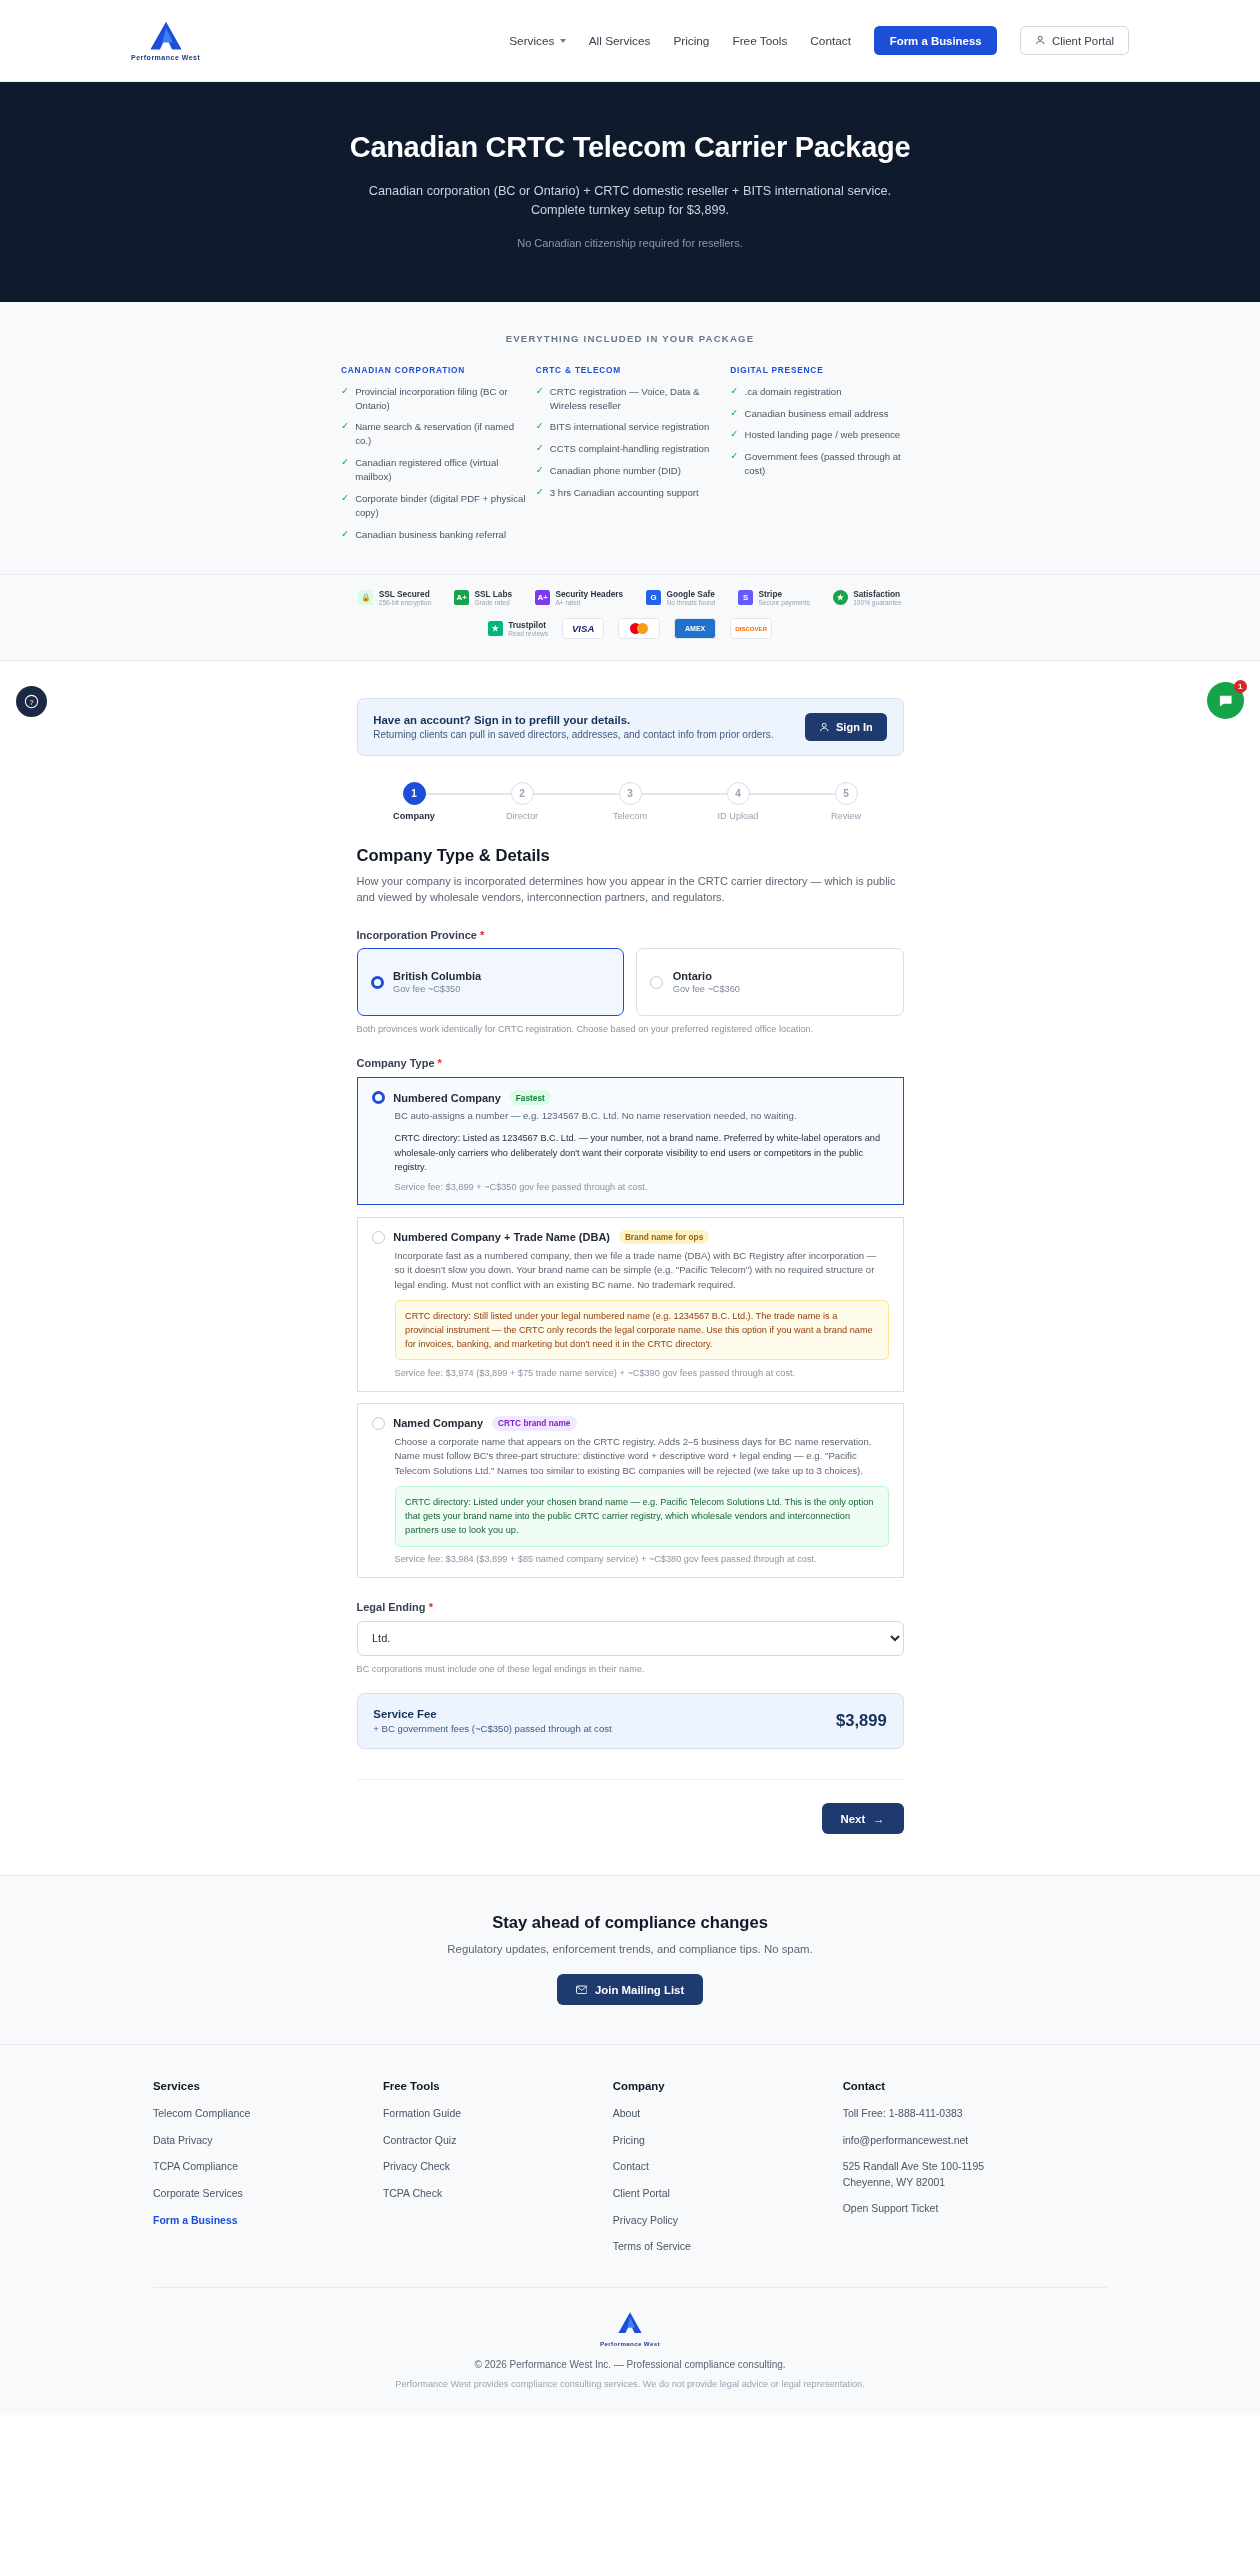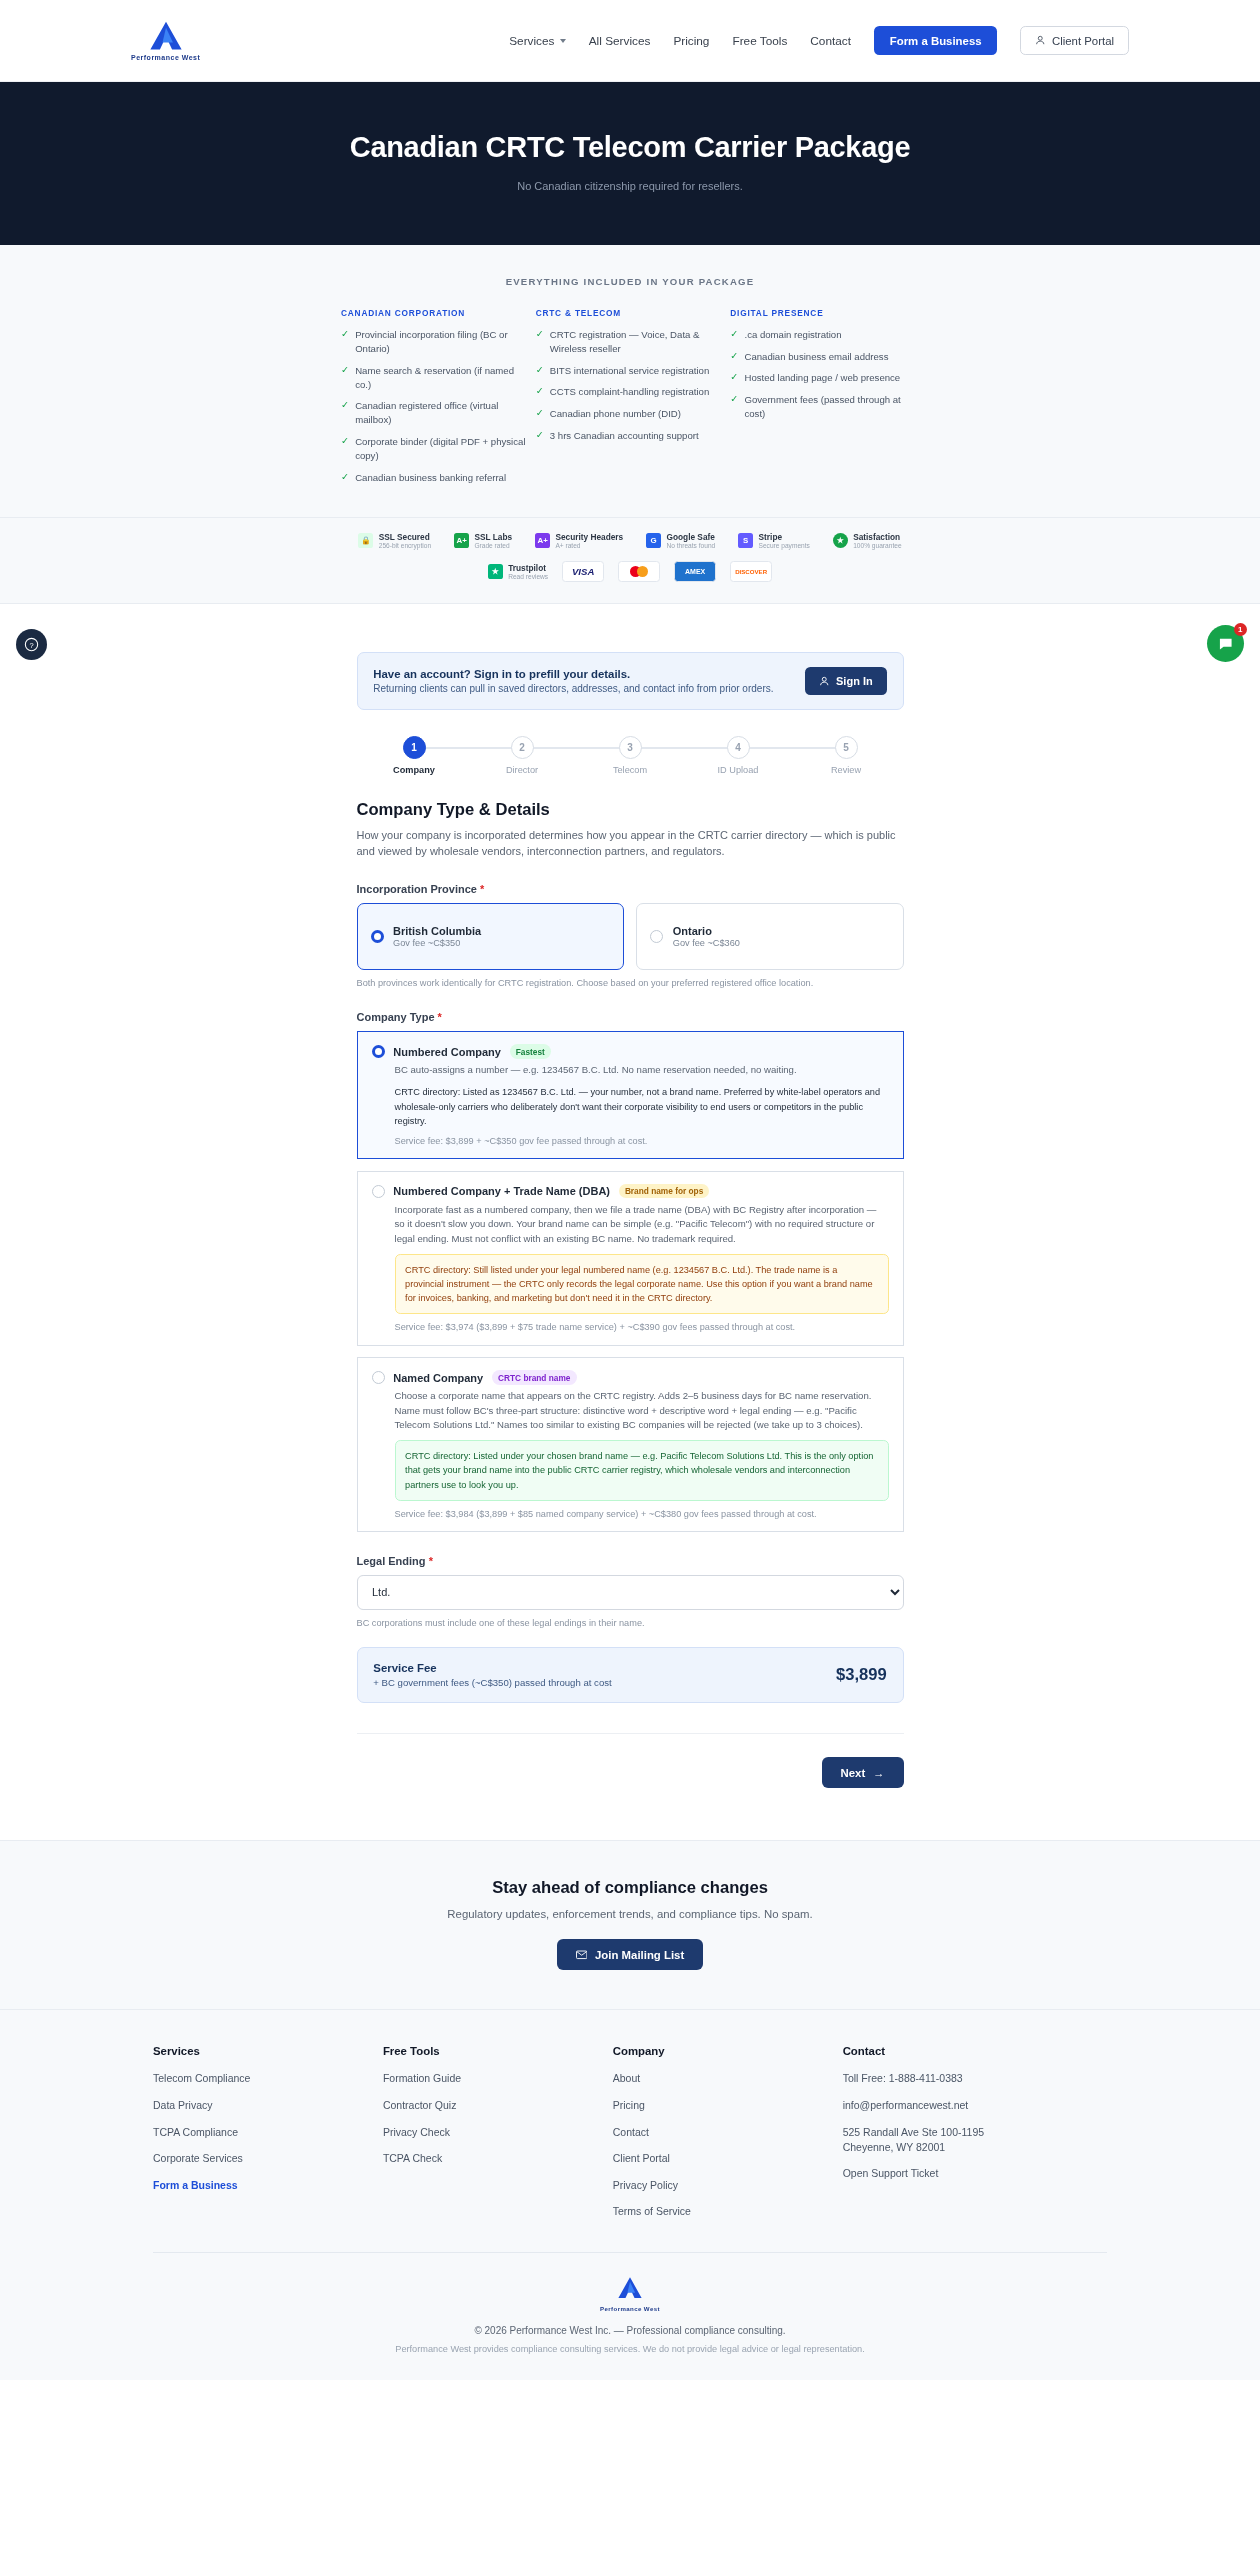--- a/index.html
+++ b/index.html
@@ -116,21 +116,21 @@
     justify-content: center; font-size: 15.8px;
   }
   .float-badge {
     position: absolute; top: -2.6px; right: -2.6px; width: 13px; height: 13px;
     border-radius: 50%; background: #dc2626; color: #fff; font-size: 7.9px;
     display: flex; align-items: center; justify-content: center; font-weight: 700;
   }
 
   
   .form-wrap { position: relative; padding: 37px 0 35px; background: #fff; }
-  .container { width: 547px; margin: 11px auto; }
+  .container { width: 547px; margin: 0 auto; }
 
   .signin-box {
     background: #eef4fd; border: 0.9px solid #d3e0f7; border-radius: 7px;
     padding: 14px 15.8px; display: flex; align-items: center; gap: 12.3px;
   }
   .signin-box h5 { font-size: 11.4px; color: #16325c; font-weight: 700; }
   .signin-box p { font-size: 10px; color: #3f5a83; margin-top: 3.5px; }
   .btn-signin {
     margin-left: auto; background: #1e3a6e; color: #fff; border: none;
     border-radius: 5.3px; font-size: 11px; font-weight: 600;
@@ -275,20 +275,21 @@
         <circle cx="8" cy="5" r="3" fill="none" stroke="#4b5563" stroke-width="1.4"></circle>
         <path d="M2.5 14c0-3 2.6-4.6 5.5-4.6S13.5 11 13.5 14" fill="none" stroke="#4b5563" stroke-width="1.4"></path>
       </svg>
       <span>Client Portal</span>
     </button>
   </div>
 </div>
 
 <div class="hero">
   <h1>Canadian CRTC Telecom Carrier Package</h1>
+  <p class="sub">Canadian corporation (BC or Ontario) + CRTC domestic reseller + BITS international service. Complete turnkey setup for $3,899.</p>
   <p class="note">No Canadian citizenship required for resellers.</p>
 </div>
 
 <div class="package">
   <div class="pkg-title">EVERYTHING INCLUDED IN YOUR PACKAGE</div>
   <div class="pkg-cols">
     <div class="pkg-col">
       <h4>CANADIAN CORPORATION</h4>
       <div class="pkg-item">
           <span class="tick">✓</span>

